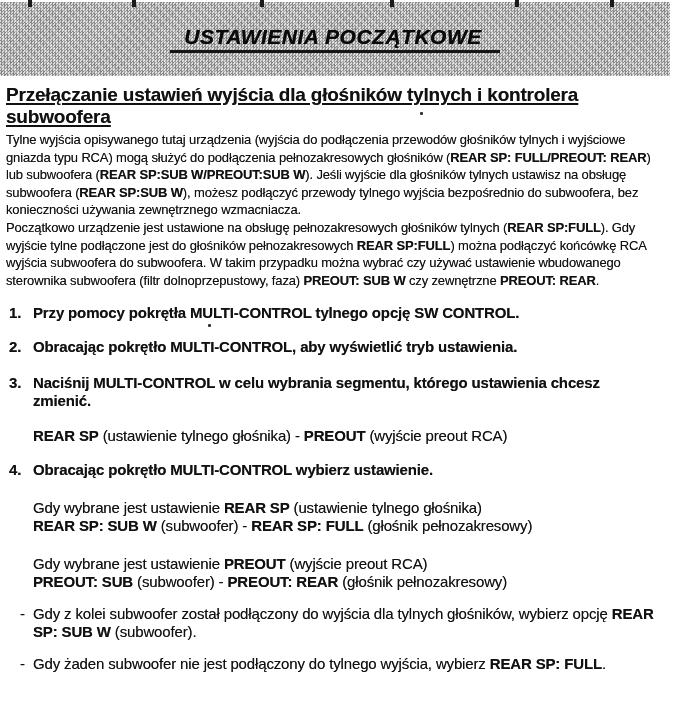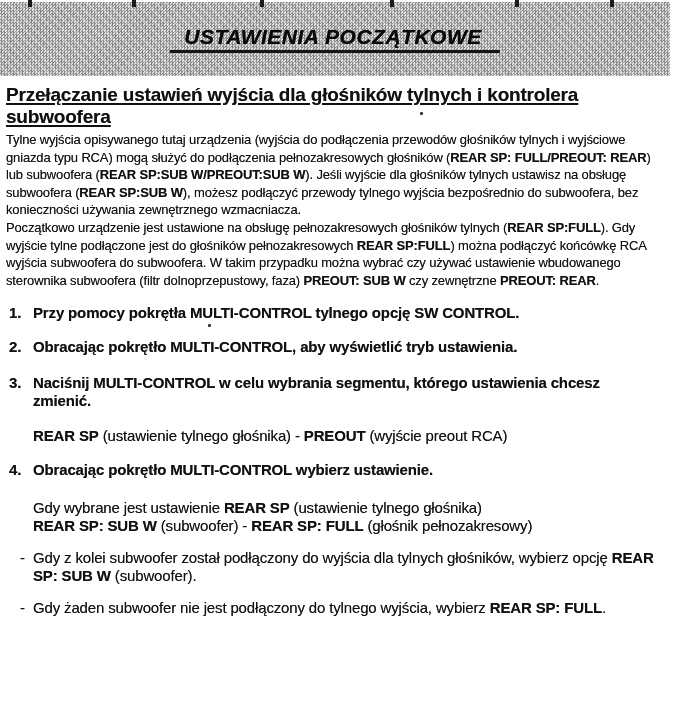--- a/index.html
+++ b/index.html
@@ -105,20 +105,24 @@
       <div class="subline m17"><b>REAR SP</b> (ustawienie tylnego głośnika) - <b>PREOUT</b> (wyjście preout RCA)</div>
 
       <div class="step m16">
         <span class="step-num">4.</span>
         <div class="step-title"><b>Obracając pokrętło MULTI-CONTROL wybierz ustawienie.</b></div>
       </div>
       <div class="group m16">
         <div>Gdy wybrane jest ustawienie <b>REAR SP</b> (ustawienie tylnego głośnika)</div>
         <div><b>REAR SP: SUB W</b> (subwoofer) - <b>REAR SP: FULL</b> (głośnik pełnozakresowy)</div>
       </div>
+      <div class="group m16">
+        <div>Gdy wybrane jest ustawienie <b>PREOUT</b> (wyjście preout RCA)</div>
+        <div><b>PREOUT: SUB</b> (subwoofer) - <b>PREOUT: REAR</b> (głośnik pełnozakresowy)</div>
+      </div>
 
     </div>
 
     <div class="note m14">
       <span class="note-dash">-</span>
       <div>Gdy z kolei subwoofer został podłączony do wyjścia dla tylnych głośników, wybierz opcję <b>REAR SP: SUB W</b> (subwoofer).</div>
     </div>
 
     <div class="note m14">
       <span class="note-dash">-</span>

